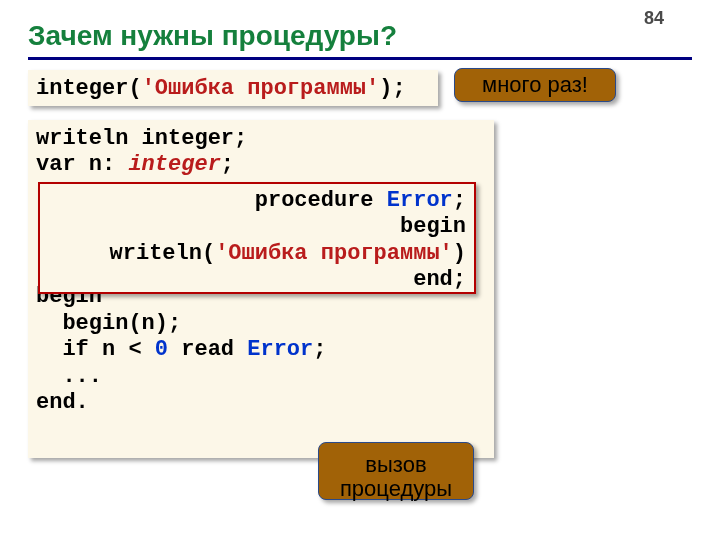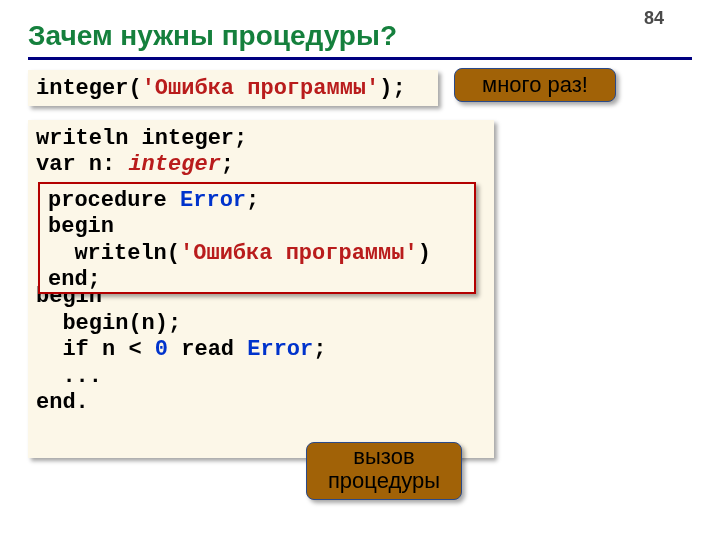--- a/index.html
+++ b/index.html
@@ -71,45 +71,46 @@
     position: absolute;
     left: 38px;
     top: 182px;
     width: 438px;
     height: 112px;
     background: #fcf7e8;
     border: 2px solid #b30000;
     box-shadow: 3px 3px 4px rgba(0,0,0,0.35);
     box-sizing: border-box;
     padding: 4px 8px;
+    text-align: right;
   }
   .callout {
     position: absolute;
     background: #a16207;
     border: 1.5px solid #2a4a8a;
     border-radius: 8px;
     box-shadow: 3px 3px 4px rgba(0,0,0,0.35);
     font-size: 22px;
     color: #000;
     text-align: center;
     box-sizing: border-box;
   }
   #callout-many {
     left: 454px;
     top: 68px;
     width: 162px;
     height: 34px;
     padding-top: 3px;
   }
   #callout-call {
-    left: 306px;
+    left: 318px;
     top: 442px;
     width: 156px;
     height: 58px;
-    padding-top: 2px;
+    padding-top: 10px;
     line-height: 1.1;
   }
   .kw    { color: #000000; }
   .type  { color: #b91c1c; font-style: italic; }
   .str   { color: #b91c1c; }
   .proc  { color: #0033cc; }
   .num   { color: #0033cc; }
 </style>
 </head>
 <body>

